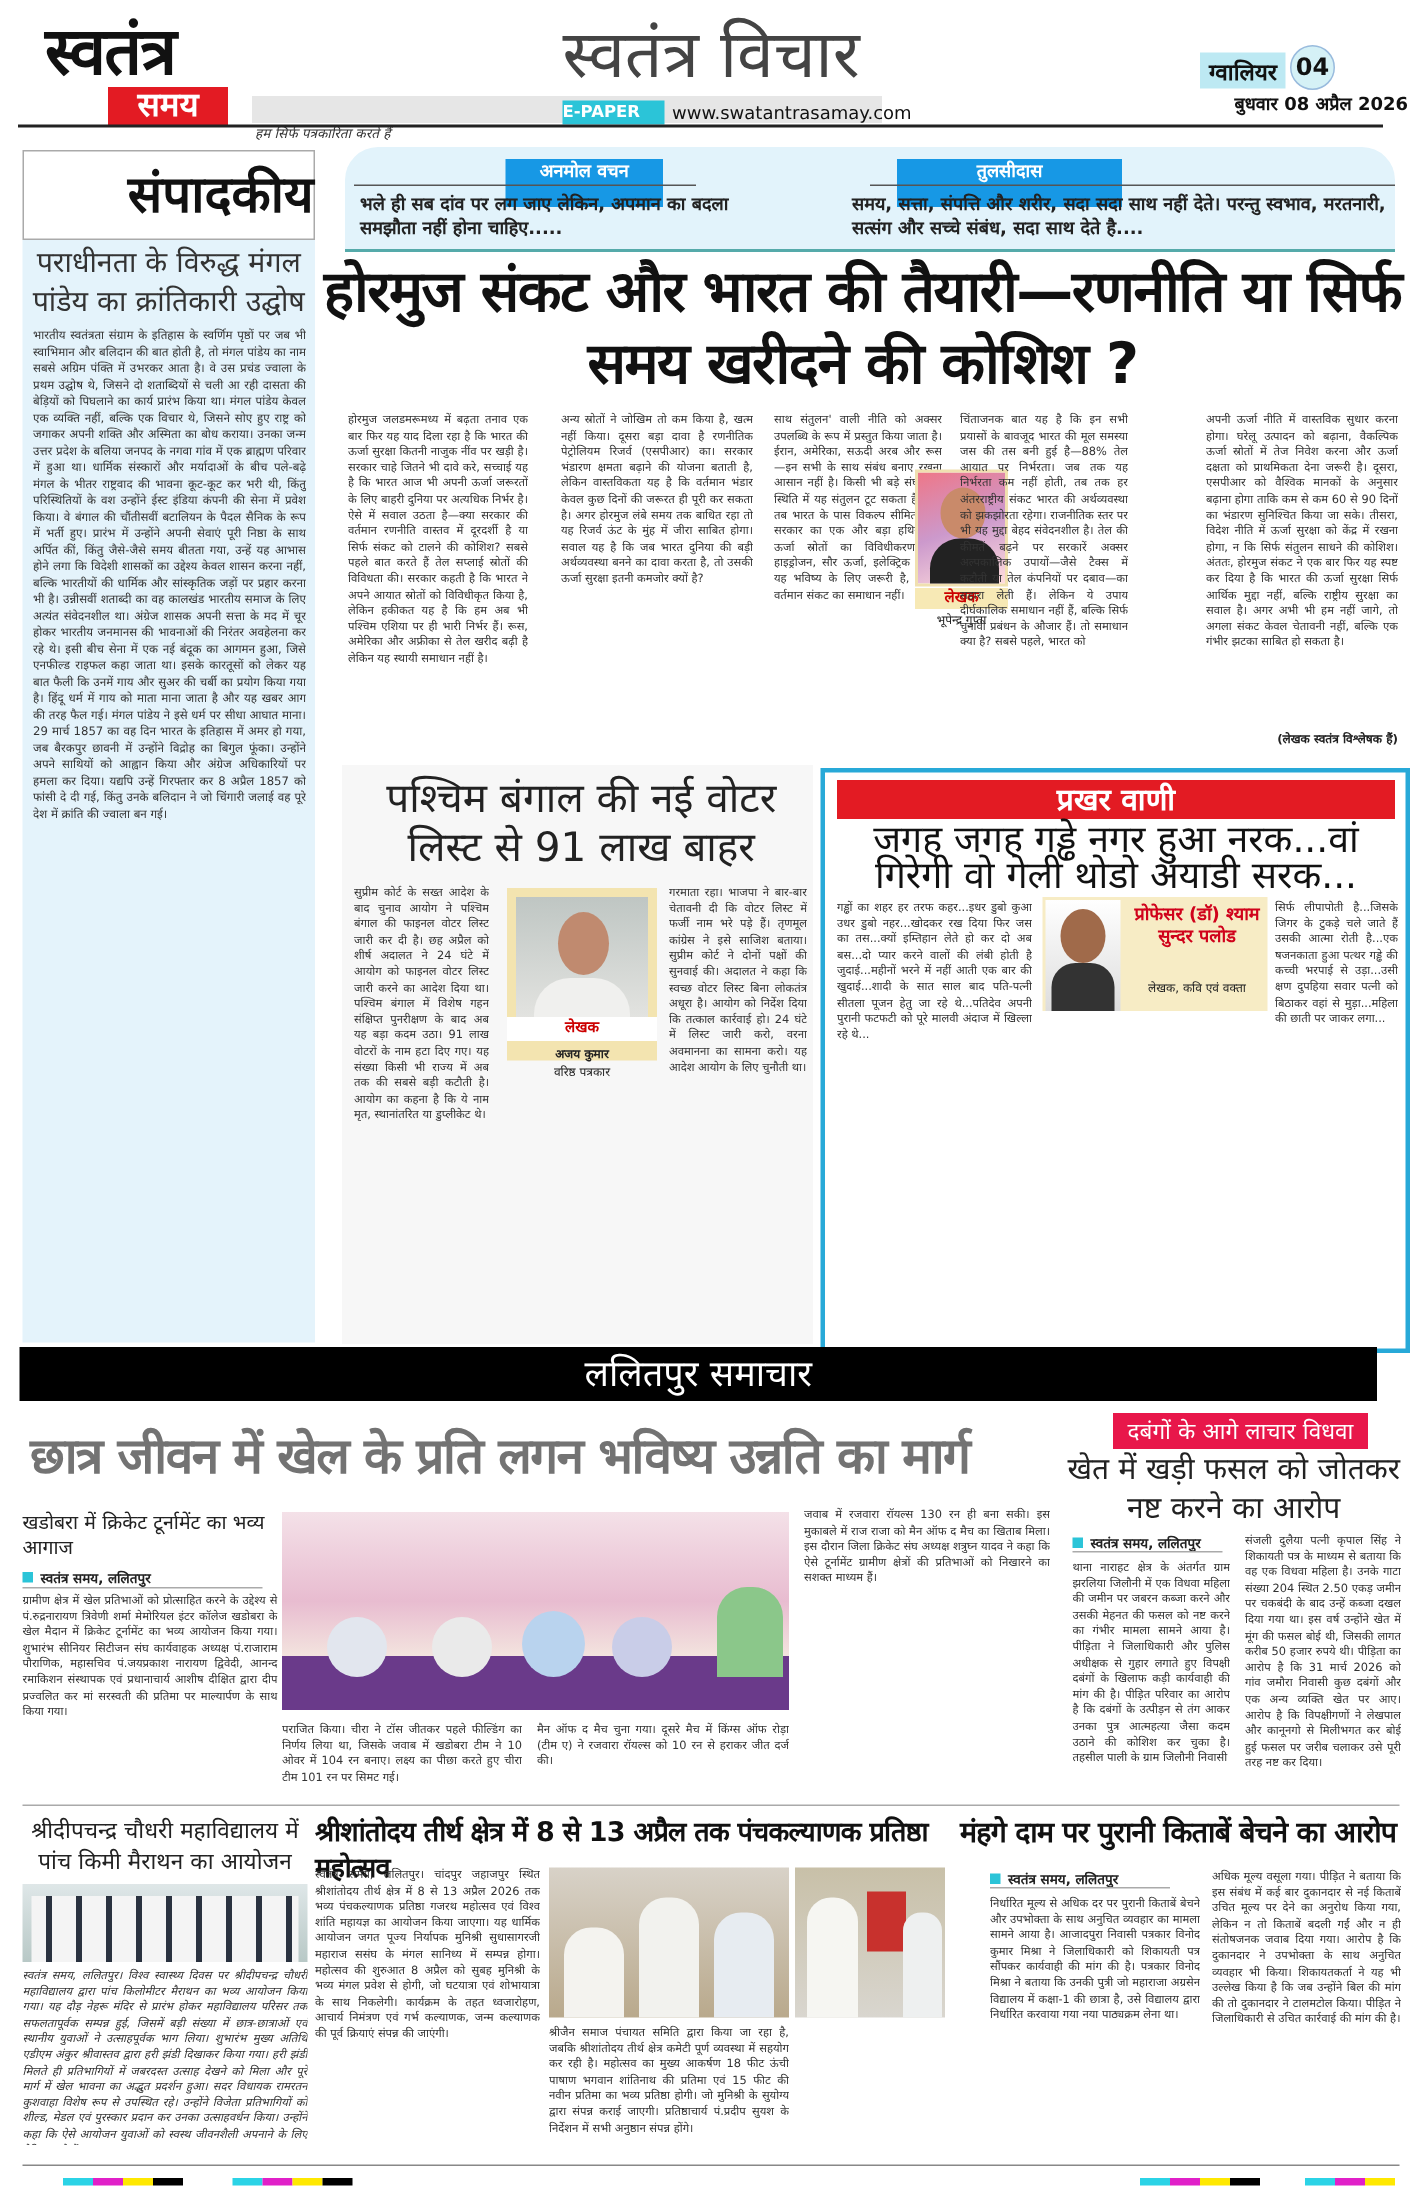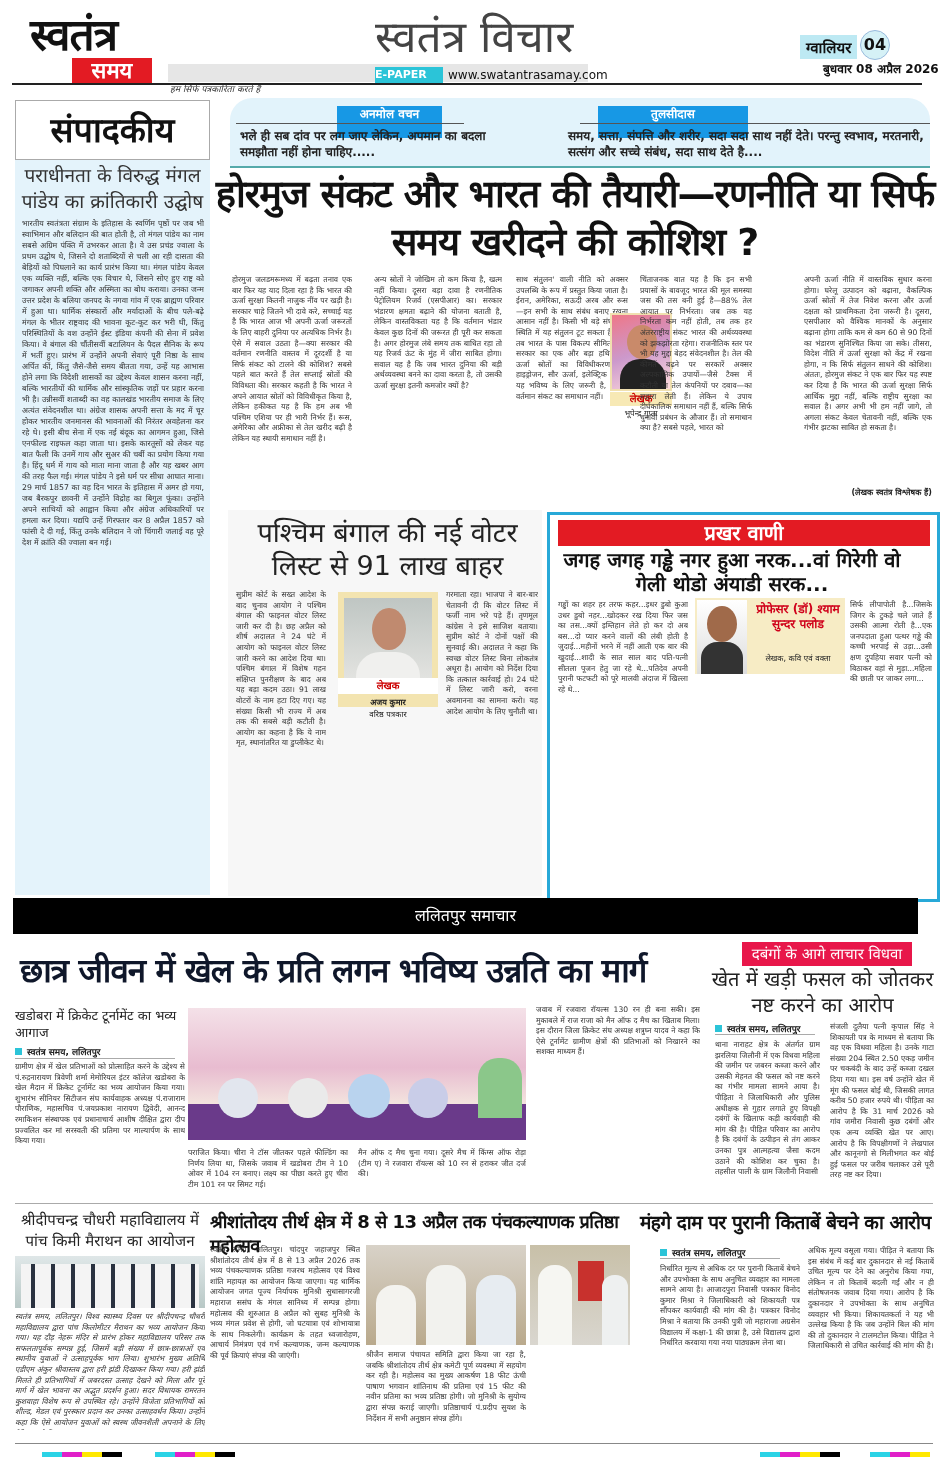--- a/index.html
+++ b/index.html
@@ -9,37 +9,37 @@
 .hdr-logo2{left:72px;top:58px;width:80px;height:26px;background:#e31b23;color:#fff;font-weight:bold;font-size:22px;line-height:26px;text-align:center}
 .tagline{left:170px;top:82px;font-size:9px;font-style:italic;color:#333}
 .hdr-bar{left:168px;top:64px;width:420px;height:18px;background:#e6e6e6}
 .hdr-title{left:375px;top:12px;font-family:"DejaVu Sans",sans-serif;font-size:44px;line-height:50px;color:#444}
 .epaper{left:375px;top:67px;width:68px;height:16px;background:#2bc4d8;color:#fff;font-size:11px;font-weight:bold;text-align:left;line-height:16px}
 .weburl{left:448px;top:67px;font-size:12px;color:#111;line-height:16px}
 .city{left:800px;top:35px;background:#bde9f3;font-weight:bold;font-size:15px;padding:2px 6px;color:#111}
 .pageno{left:860px;top:30px;width:30px;height:30px;border-radius:50%;background:#d5f1f6;border:1px solid #9bd;font-weight:bold;font-size:16px;text-align:center;line-height:28px;color:#111}
 .date{left:823px;top:60px;font-size:12px;font-weight:bold;color:#111}
 .hdr-line{left:12px;top:83px;width:910px;height:2px;background:#222}
-.edit-box{left:15px;top:100px;width:195px;height:60px;border:1px solid #aaa;background:#fff;font-size:34px;font-weight:bold;text-align:center;line-height:58px;color:#111}
+.edit-box{left:15px;top:100px;width:195px;height:60px;border:1px solid #aaa;background:#fff;font-size:34px;font-weight:bold;text-align:right;line-height:58px;color:#111}
 .edit-col{left:15px;top:160px;width:195px;height:735px;background:#e4f3fb}
 .edit-head{left:15px;top:162px;width:195px;font-size:19px;line-height:26px;text-align:center;color:#333}
 .tiny{font-size:7.5px;line-height:10.6px;color:#333;text-align:justify;overflow:hidden}
 .quote-band{left:230px;top:98px;width:700px;height:70px;background:#e2f3fb;border-radius:22px 22px 0 0;border-bottom:2px solid #5aa}
 .qlabel{height:32px;background:#1798e5;color:#fff;font-size:12px;font-weight:bold;text-align:center;line-height:16px}
 .qtext{font-size:12px;font-weight:bold;color:#222;line-height:16px}
 .main-head{left:215px;top:170px;width:720px;text-align:center;font-size:38px;font-weight:bold;line-height:48px;color:#111;letter-spacing:-1px}
 .col-text{font-size:7.6px;line-height:10.6px;color:#333;text-align:justify;overflow:hidden}
 .photo{background:linear-gradient(135deg,#c9a 0%,#e6c 40%,#f9d 100%)}
 .cap{background:#f7e9b5;text-align:center;font-size:10px;color:#c00;font-weight:bold}
 .bengal-head{left:235px;top:516px;width:305px;text-align:center;font-size:27px;line-height:33px;color:#222}
 .prakhar-wrap{left:547px;top:512px;width:393px;height:390px;border:3px solid #28a9d8}
 .prakhar-label{left:558px;top:520px;width:372px;height:26px;background:#e31b23;color:#fff;text-align:center;font-size:20px;font-weight:bold;line-height:26px}
-.prakhar-head{left:546px;top:548px;width:372px;text-align:center;font-size:20px;font-weight:bold;line-height:24px;color:#111}
-.lalit-bar{left:13px;top:898px;width:905px;height:36px;background:#000;color:#fff;font-size:16px;text-align:center;line-height:36px}
-.lalit-head{left:20px;top:948px;width:670px;font-size:33px;font-weight:bold;line-height:46px;color:#0f172a;letter-spacing:-1px}
+.prakhar-head{left:558px;top:548px;width:372px;text-align:center;font-size:25px;font-weight:normal;line-height:24px;color:#111}
+.lalit-bar{left:13px;top:898px;width:905px;height:36px;background:#000;color:#fff;font-size:24px;text-align:center;line-height:36px}
+.lalit-head{left:20px;top:948px;width:670px;font-size:33px;font-weight:bold;line-height:46px;color:#737373;letter-spacing:-1px}
 .widow-tag{left:742px;top:942px;width:170px;height:24px;background:#e8174a;color:#fff;font-size:15px;text-align:center;line-height:24px}
 .widow-head{left:700px;top:966px;width:245px;text-align:center;font-size:20px;line-height:26px;color:#222}
 .byline{font-size:9px;font-weight:bold;color:#222}
 .byline::before{content:"";display:inline-block;width:7px;height:7px;background:#2bc4d8;margin-right:5px}
 .sub-head{font-size:19px;line-height:24px;color:#222}
 .sub-bold{font-size:18px;font-weight:bold;line-height:24px;color:#111;letter-spacing:-0.5px}
 .rule{height:1px;background:#aaa}
 .reg{height:5px;width:20px}
 </style>
 </head>
@@ -102,21 +102,21 @@
 <div class="abs prakhar-label">प्रखर वाणी</div>
 <div class="abs prakhar-head">जगह जगह गड्ढे नगर हुआ नरक...वां गिरेगी वो गेली थोडो अंयाडी सरक...</div>
 <div class="abs" style="left:695px;top:598px;width:150px;height:76px;background:#f7ecc5"></div>
 <div class="abs" style="left:697px;top:600px;width:50px;height:74px;background:linear-gradient(#fff,#ddd);position:absolute">
   <div style="position:absolute;left:10px;top:6px;width:30px;height:36px;border-radius:50%;background:#a06a4a"></div>
   <div style="position:absolute;left:4px;top:42px;width:42px;height:32px;border-radius:16px 16px 0 0;background:#333"></div>
 </div>
 <div class="abs" style="left:752px;top:602px;width:92px;font-size:12px;font-weight:bold;color:#d0021b;line-height:15px;text-align:center">प्रोफेसर (डॉ) श्याम सुन्दर पलोड</div>
 <div class="abs" style="left:752px;top:652px;width:92px;font-size:8px;text-align:center;color:#222">लेखक, कवि एवं वक्ता</div>
 <div class="abs col-text" style="left:558px;top:600px;width:130px;height:290px">गड्ढों का शहर हर तरफ कहर...इधर डुबो कुआ उधर डुबो नहर...खोदकर रख दिया फिर जस का तस...क्यों इम्तिहान लेते हो कर दो अब बस...दो प्यार करने वालों की लंबी होती है जुदाई...महीनों भरने में नहीं आती एक बार की खुदाई...शादी के सात साल बाद पति-पत्नी सीतला पूजन हेतु जा रहे थे...पतिदेव अपनी पुरानी फटफटी को पूरे मालवी अंदाज में खिल्ला रहे थे...</div>
-<div class="abs col-text" style="left:850px;top:600px;width:82px;height:290px">सिर्फ लीपापोती है...जिसके जिगर के टुकड़े चले जाते हैं उसकी आत्मा रोती है...एक जनपदाता हुआ पत्थर गड्ढे की कच्ची भरपाई से उड़ा...उसी क्षण दुपहिया सवार पत्नी को बिठाकर वहां से मुड़ा...महिला की छाती पर जाकर लगा...</div>
+<div class="abs col-text" style="left:850px;top:600px;width:82px;height:290px">सिर्फ लीपापोती है...जिसके जिगर के टुकड़े चले जाते हैं उसकी आत्मा रोती है...एक षजनकाता हुआ पत्थर गड्ढे की कच्ची भरपाई से उड़ा...उसी क्षण दुपहिया सवार पत्नी को बिठाकर वहां से मुड़ा...महिला की छाती पर जाकर लगा...</div>
 
 <div class="abs lalit-bar">ललितपुर समाचार</div>
 <div class="abs lalit-head">छात्र जीवन में खेल के प्रति लगन भविष्य उन्नति का मार्ग</div>
 
 <div class="abs sub-head" style="left:15px;top:1007px;width:170px;font-size:13px;line-height:17px">खडोबरा में क्रिकेट टूर्नामेंट का भव्य आगाज</div>
 <div class="abs byline" style="left:15px;top:1045px;width:170px">स्वतंत्र समय, ललितपुर</div>
 <div class="abs rule" style="left:15px;top:1058px;width:160px"></div>
 <div class="abs col-text" style="left:15px;top:1062px;width:170px;height:135px">ग्रामीण क्षेत्र में खेल प्रतिभाओं को प्रोत्साहित करने के उद्देश्य से पं.रुद्रनारायण त्रिवेणी शर्मा मेमोरियल इंटर कॉलेज खडोबरा के खेल मैदान में क्रिकेट टूर्नामेंट का भव्य आयोजन किया गया। शुभारंभ सीनियर सिटीजन संघ कार्यवाहक अध्यक्ष पं.राजाराम पौराणिक, महासचिव पं.जयप्रकाश नारायण द्विवेदी, आनन्द रमाकिशन संस्थापक एवं प्रधानाचार्य आशीष दीक्षित द्वारा दीप प्रज्वलित कर मां सरस्वती की प्रतिमा पर माल्यार्पण के साथ किया गया।</div>
 
 <div class="abs" style="left:188px;top:1008px;width:338px;height:132px;background:linear-gradient(#f4e1e8,#e8bcd0 45%,#f6eee2 80%,#efd9e8)">

